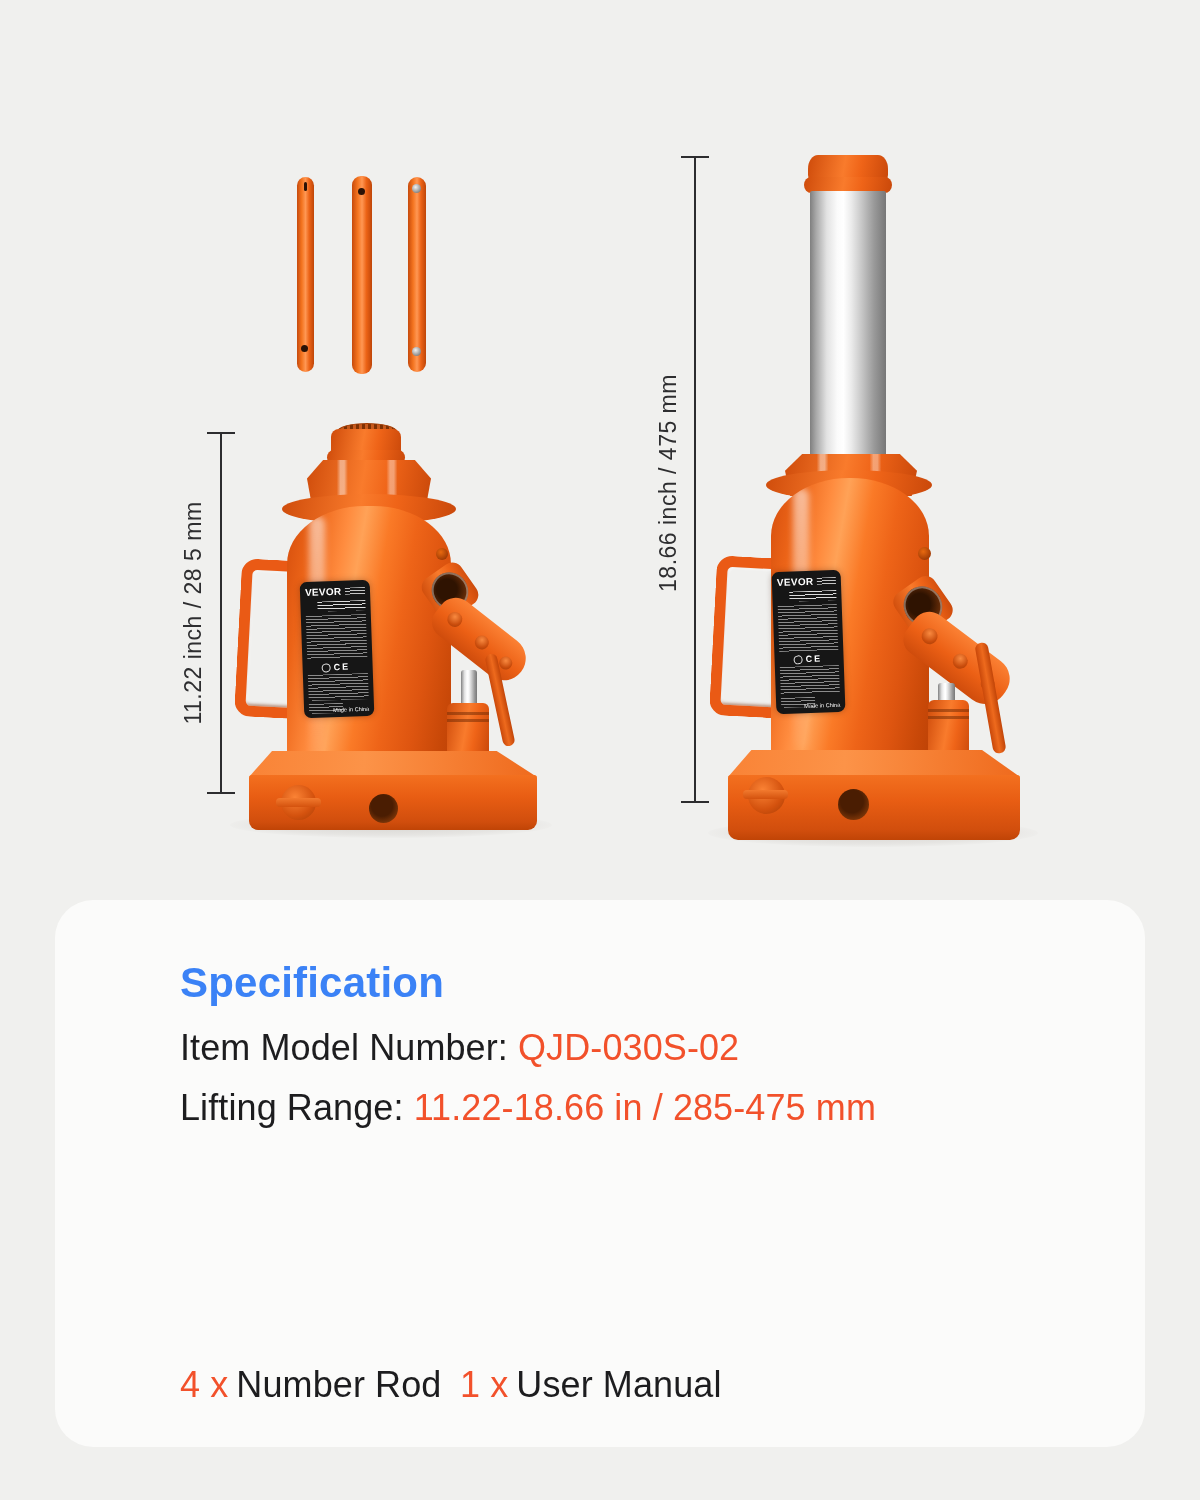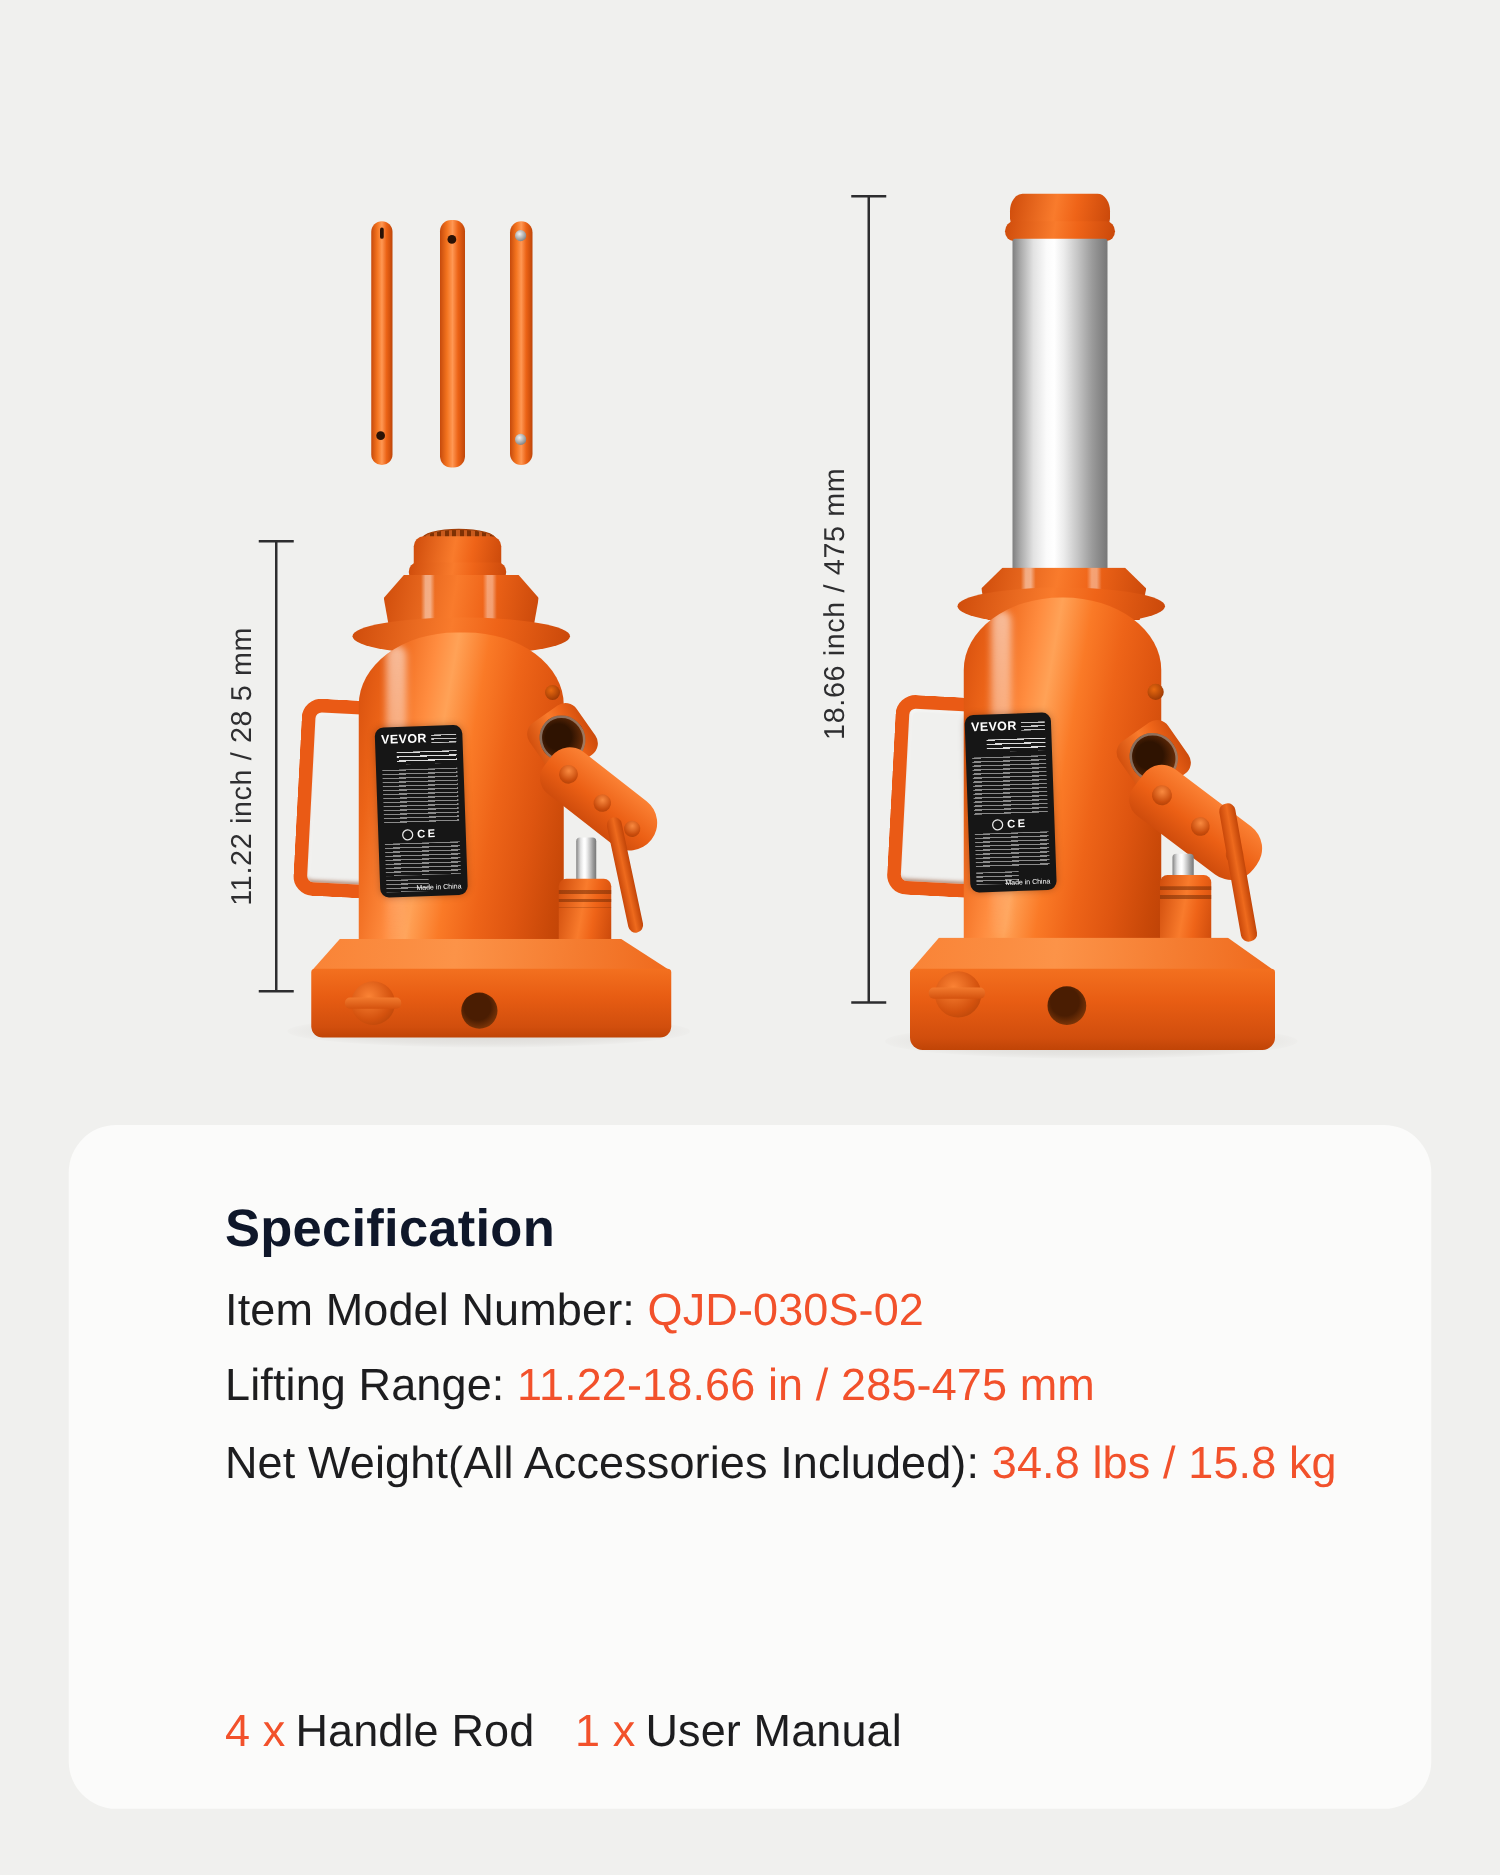--- a/index.html
+++ b/index.html
@@ -74,21 +74,21 @@
   .lbl-certs{display:flex;align-items:center;gap:3px;margin:3px 0 2px 14px;}
   .cert-dot{width:7px;height:7px;border:1px solid rgba(255,255,255,.9);border-radius:50%;}
   .lbl-ce{color:#fff;font-size:9px;font-weight:700;letter-spacing:2px;}
   .lbl-foot{position:absolute;right:5px;bottom:4px;color:#fff;font-size:9px;
     transform:scale(.62);transform-origin:right bottom;white-space:nowrap;}
 
   
   .card{position:absolute;left:55px;top:900px;width:1090px;height:547px;
     background:#fbfbfa;border-radius:38px;}
   .card .abs{position:absolute;}
-  .sec-title{font-size:42px;line-height:50px;font-weight:700;color:#0f172a;letter-spacing:.2px;}
+  .sec-title{font-size:42px;line-height:50px;font-weight:700;color:#3b82f6;letter-spacing:.2px;}
   .spec-row{font-size:36px;line-height:34px;color:#1d1d1f;letter-spacing:.1px;white-space:nowrap;}
   .spec-row .val{color:#f2512b;}
   .acc-qty{color:#f2512b;}
   .acc-name{margin-left:8px;}
 </style>
 </head>
 <body>
 
 <div class="abs" style="left:0;top:0;width:1200px;height:900px;">
 
@@ -220,27 +220,24 @@
   <h2 class="abs sec-title" style="left:125px;top:58px;margin:0;">Specification</h2>
 
   <div class="abs spec-row" style="left:125px;top:131px;width:930px;">
     <span>Item Model Number: </span><span class="val">QJD-030S-02</span>
   </div>
 
   <div class="abs spec-row" style="left:125px;top:191px;">
     <span>Lifting Range: </span><span class="val">11.22-18.66 in / 285-475 mm</span>
   </div>
 
-  <div class="abs spec-row" style="left:125px;top:253px;">
-    <span>Net Weight(All Accessories Included): </span><span class="val">34.8 lbs / 15.8 kg</span>
-  </div>
 
 
 
   <div class="abs spec-row" style="left:125px;top:468px;width:800px;">
     <span>
-      <span class="acc-qty">4 x</span><span class="acc-name">Handle Rod</span>
+      <span class="acc-qty">4 x</span><span class="acc-name">Number Rod</span>
     </span>
     <span class="abs" style="left:280px;top:0;">
       <span class="acc-qty">1 x</span><span class="acc-name">User Manual</span>
     </span>
   </div>
 </div>
 
 </body></html>

